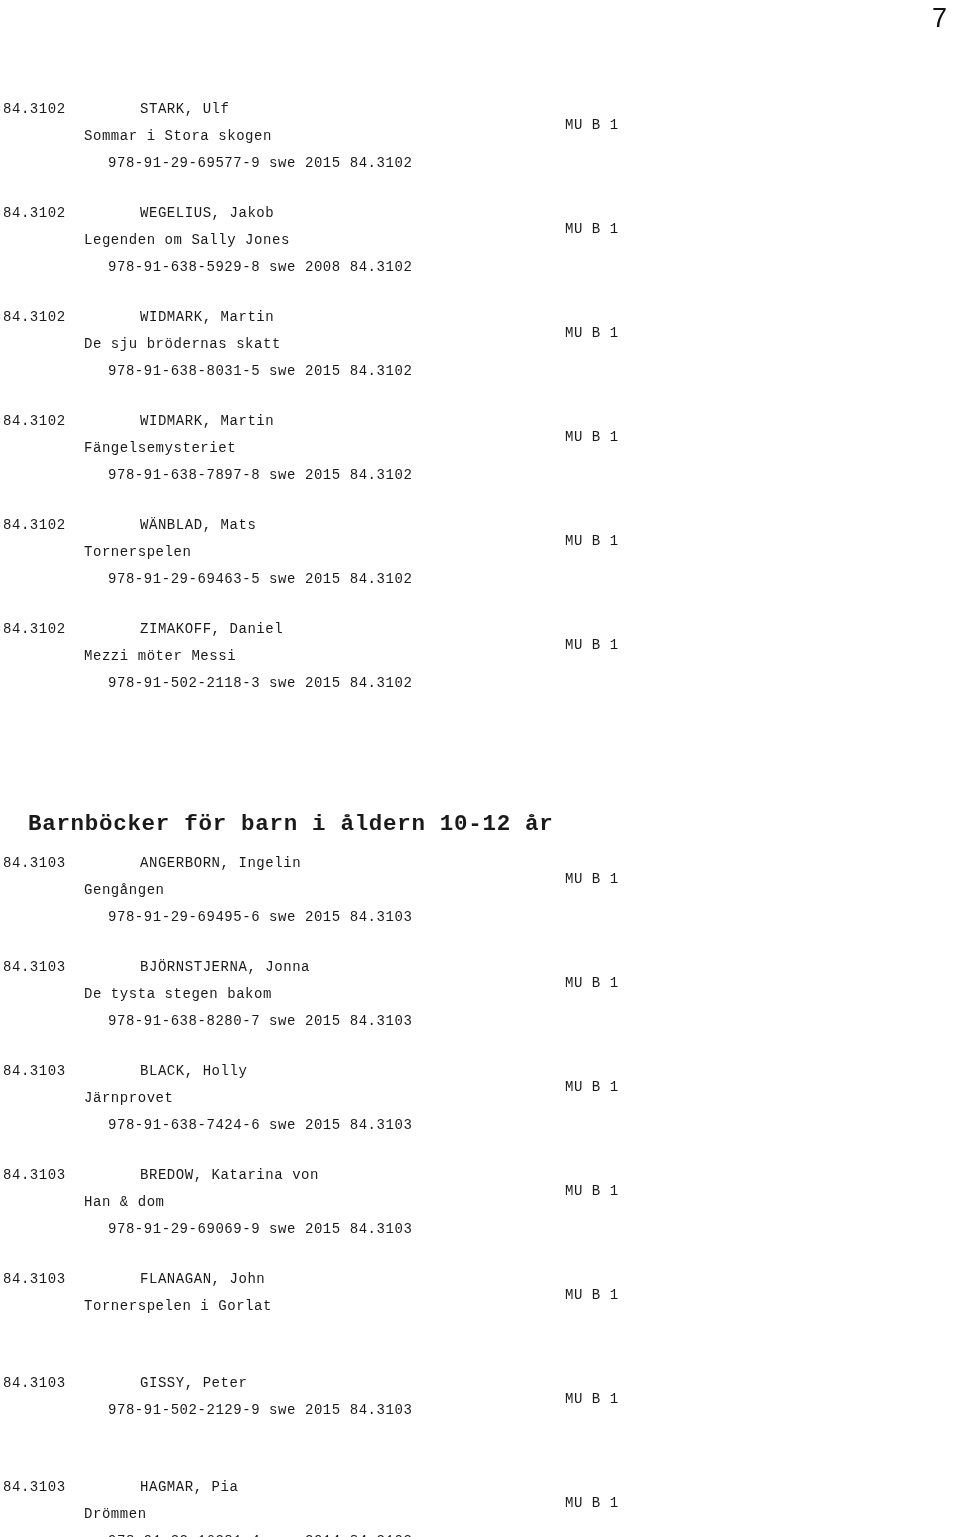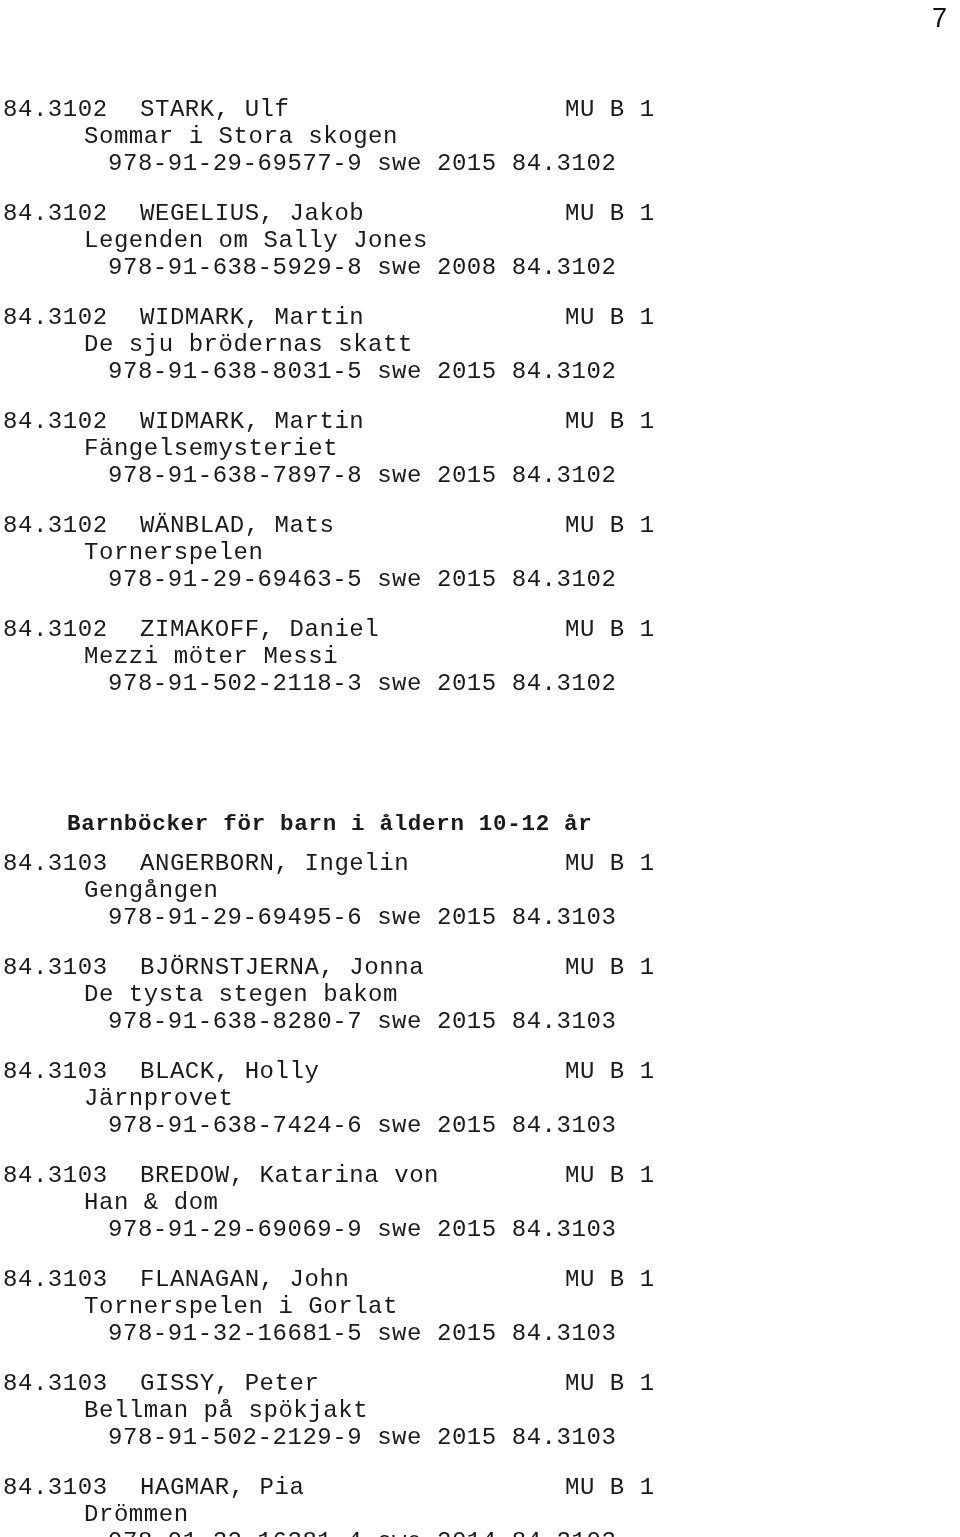--- a/index.html
+++ b/index.html
@@ -47,21 +47,21 @@
   }
 
   .entry {
     position: relative;
     height: 104px;
   }
 
   .line {
     height: 27px;
     line-height: 27px;
-    font-size: 24px;
+    font-size: 14px;
     letter-spacing: 0.55px;
     white-space: pre;
     position: relative;
   }
 
   
   .row-head {
     position: relative;
   }
   .cls {
@@ -70,39 +70,39 @@
     top: 0;
   }
   .author {
     position: absolute;
     left: 140px;
     top: 0;
   }
   .code {
     position: absolute;
     left: 565px;
-    top: 0;
+    top: 16px;
     text-align: right;
   }
 
   .title-line {
     padding-left: 84px;
   }
   .isbn-line {
     padding-left: 108px;
   }
 
   
   .section-gap {
     height: 78px;
   }
   .section-heading {
     height: 52px;
     line-height: 52px;
-    padding-left: 67px;
+    padding-left: 28px;
     font-size: 22.5px;
     font-weight: bold;
     letter-spacing: 0.7px;
     white-space: pre;
   }
 </style>
 </head>
 <body>
 
 <div class="page">
@@ -159,25 +159,23 @@
         <div class="line isbn-line">978-91-638-7424-6 swe 2015 84.3103</div>
       </div>
       <div class="entry">
         <div class="line row-head"><span class="cls">84.3103</span><span class="author">BREDOW, Katarina von</span><span class="code">MU B 1</span></div>
         <div class="line title-line">Han &amp; dom</div>
         <div class="line isbn-line">978-91-29-69069-9 swe 2015 84.3103</div>
       </div>
       <div class="entry">
         <div class="line row-head"><span class="cls">84.3103</span><span class="author">FLANAGAN, John</span><span class="code">MU B 1</span></div>
         <div class="line title-line">Tornerspelen i Gorlat</div>
-        <div class="line isbn-line">978-91-32-16681-5 swe 2015 84.3103</div>
       </div>
       <div class="entry">
         <div class="line row-head"><span class="cls">84.3103</span><span class="author">GISSY, Peter</span><span class="code">MU B 1</span></div>
-        <div class="line title-line">Bellman på spökjakt</div>
         <div class="line isbn-line">978-91-502-2129-9 swe 2015 84.3103</div>
       </div>
       <div class="entry">
         <div class="line row-head"><span class="cls">84.3103</span><span class="author">HAGMAR, Pia</span><span class="code">MU B 1</span></div>
         <div class="line title-line">Drömmen</div>
         <div class="line isbn-line">978-91-32-16381-4 swe 2014 84.3103</div>
       </div>
     </div>
 
 </div>

